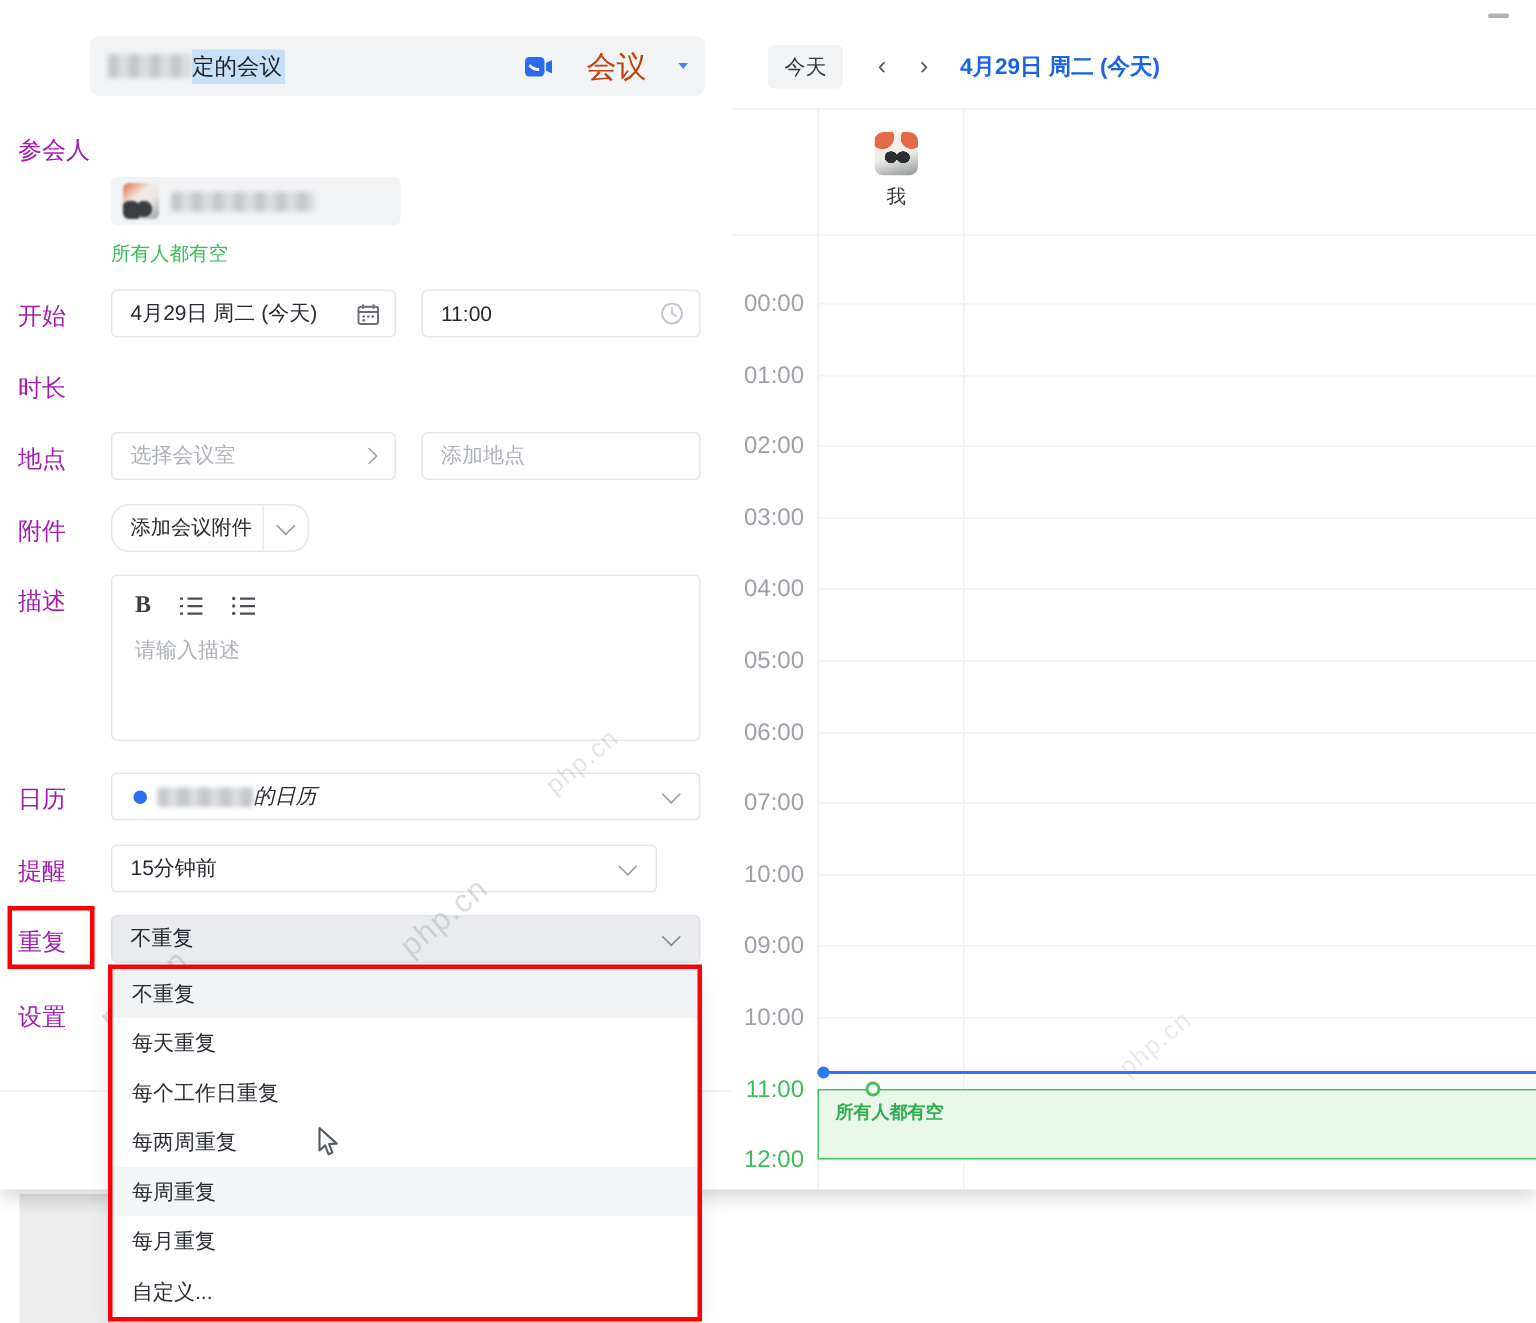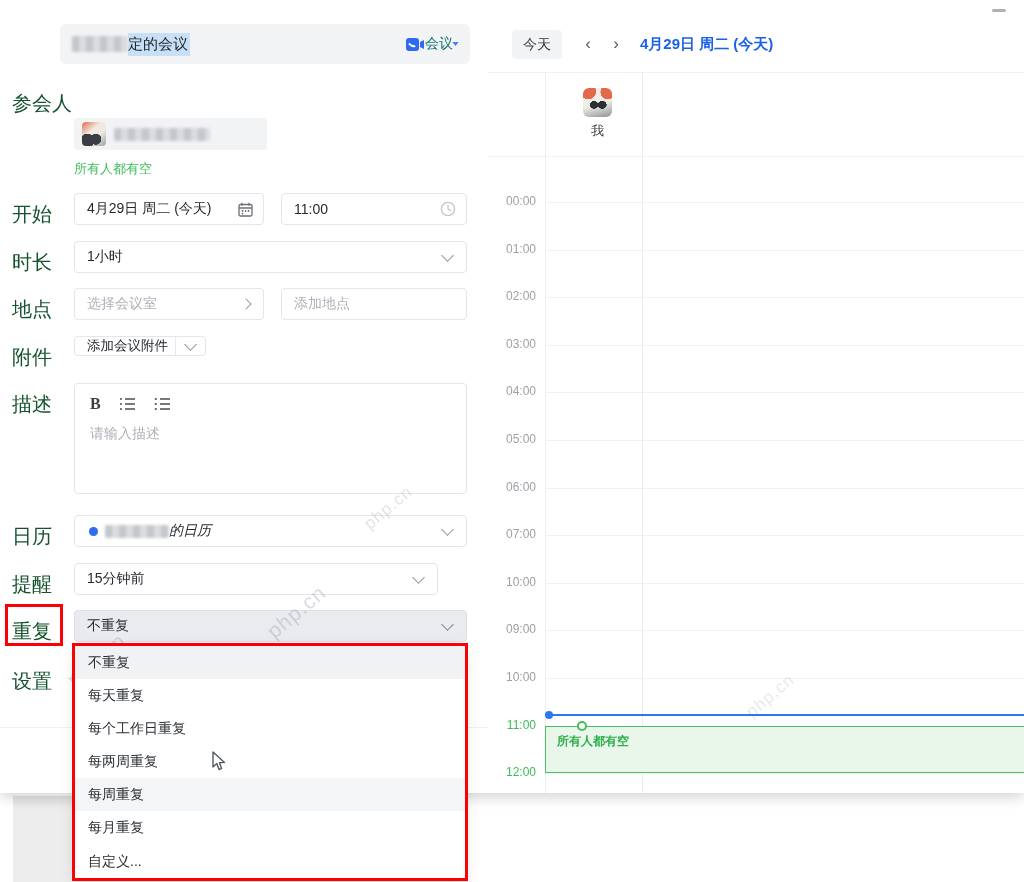--- a/index.html
+++ b/index.html
@@ -7,36 +7,36 @@
   body { font-family:"Liberation Sans","DejaVu Sans",sans-serif; color:#262a30; }
   #canvas { position:relative; width:1024px; height:882px; overflow:hidden; background:#fff; }
 
   .abs { position:absolute; }
 
   
   .dialog { position:absolute; left:0; top:0; width:1024px; height:793px; background:#fff;
             box-shadow:0 5px 12px rgba(0,0,0,.16); }
 
   
-  .field-label { position:absolute; left:12px; font-size:20px; color:#14532d; }
+  .field-label { position:absolute; left:12px; font-size:16px; color:#a21caf; }
   .box { position:absolute; border:1px solid #e3e5e8; border-radius:4px; background:#fff;
          font-size:14px; display:flex; align-items:center; }
   .box .pad { padding-left:12px; }
   .ph { color:#adb1b8; }
   .chev { width:9px; height:9px; border-right:1.5px solid #8f949c; border-bottom:1.5px solid #8f949c;
           transform:rotate(45deg); margin-top:-4px; }
   .chev-right { width:8px; height:8px; border-right:1.5px solid #9aa0a8; border-top:1.5px solid #9aa0a8;
           transform:rotate(45deg); }
 
   .title-bar { position:absolute; left:60px; top:24px; width:410px; height:40px; background:#f2f3f5;
                border-radius:6px; display:flex; align-items:center; padding:0 12px; }
   .mosaic { background:repeating-linear-gradient(90deg,#c3c7cb 0 7px,#dadcdf 7px 14px);
             filter:blur(1.6px); border-radius:2px; }
   .title-sel { background:#c8dff8; font-size:15px; color:#1d2127; padding:2px 2px 2px 0; }
-  .meeting-type { margin-left:auto; display:flex; align-items:center; gap:0; color:#0f766e; font-size:14px; }
+  .meeting-type { margin-left:auto; display:flex; align-items:center; gap:22px; color:#c2410c; font-size:20px; }
   .vt { width:0; height:0; border-left:5px solid #4d7ef2; border-top:4px solid transparent; border-bottom:4px solid transparent; transform:rotate(90deg); }
 
   .chip { position:absolute; left:74px; top:118px; width:193px; height:32px; background:#f2f3f5;
           border-radius:4px; display:flex; align-items:center; padding:0 8px; gap:8px; }
   .avatar-sm { width:24px; height:24px; border-radius:4px; overflow:hidden;
        background:
          radial-gradient(circle at 22% 78%, #3a3d42 0 26%, transparent 27%),
          radial-gradient(circle at 58% 72%, #3a3d42 0 24%, transparent 25%),
          linear-gradient(140deg,#e2694a 0%,#f0ebe2 38%,#ece8e0 62%,#9aa0a6 100%);
        filter:blur(.6px); }
@@ -69,21 +69,21 @@
                border-radius:4px; font-size:14px; color:#33373d; display:flex; align-items:center; justify-content:center; }
   .nav-arrow { position:absolute; top:34px; width:20px; height:20px; color:#565b63; font-size:17px;
                display:flex; align-items:center; justify-content:center; }
   .date-title { position:absolute; left:640px; top:35px; font-size:15px; font-weight:bold; color:#1b62e8; }
   .scroll-dash { position:absolute; left:992px; top:9px; width:14px; height:3px; border-radius:2px; background:#aeb1b6; }
 
   .hdr-divider { position:absolute; left:488px; top:72px; width:536px; height:1px; background:#f0f1f3; }
   .grid-topline { position:absolute; left:488px; top:156px; width:536px; height:1px; background:#f0f1f3; }
   .vline { position:absolute; top:72px; width:1px; height:721px; background:#ebedef; }
   .hgrid { position:absolute; left:545px; width:479px; height:1px; background:#f1f2f4; }
-  .hour-label { position:absolute; left:492px; width:44px; text-align:right; font-size:12px; color:#9da1a7; }
+  .hour-label { position:absolute; left:492px; width:44px; text-align:right; font-size:16px; color:#9da1a7; }
   .hour-label.green { color:#3bbd57; }
 
   .avatar-lg { position:absolute; left:583px; top:88px; width:29px; height:29px; border-radius:6px; overflow:hidden;
        background:
          radial-gradient(circle at 18% 12%, #e2694a 0 22%, transparent 23%),
          radial-gradient(circle at 85% 14%, #e2694a 0 20%, transparent 21%),
          radial-gradient(ellipse at 38% 58%, #2b2e33 0 16%, transparent 17%),
          radial-gradient(ellipse at 66% 58%, #2b2e33 0 16%, transparent 17%),
          linear-gradient(165deg,#f4f1ea 0%,#efece5 55%,#8d9298 100%);
        filter:blur(.4px); }
@@ -155,36 +155,32 @@
       <span class="pad">11:00</span>
       <span style="margin-left:auto; margin-right:10px;">
         <svg width="16" height="16" viewBox="0 0 16 16">
           <circle cx="8" cy="8" r="6.6" fill="none" stroke="#c2c6cc" stroke-width="1.3"></circle>
           <path d="M8 4.5 V8 L10.6 9.6" fill="none" stroke="#c2c6cc" stroke-width="1.3" stroke-linecap="round"></path>
         </svg>
       </span>
     </div>
 
     <div class="field-label" style="top:249px;">时长</div>
-    <div class="box" style="left:74px; top:241px; width:393px; height:32px;">
-      <span class="pad">1小时</span>
-      <span class="chev" style="margin-left:auto; margin-right:14px;"></span>
-    </div>
 
     <div class="field-label" style="top:296px;">地点</div>
     <div class="box" style="left:281px; top:288px; width:186px; height:32px;">
       <span class="pad ph">添加地点</span>
     </div>
     <div class="box" style="left:74px; top:288px; width:190px; height:32px;">
       <span class="pad ph">选择会议室</span>
       <span class="chev-right" style="margin-left:auto; margin-right:13px;"></span>
     </div>
 
     <div class="field-label" style="top:344px;">附件</div>
-    <div class="box" style="left:74px; top:336px; width:132px; height:20px;">
+    <div class="box" style="left:74px; top:336px; width:132px; height:32px;border-radius:12px;">
       <span class="pad" style="font-size:13.5px;">添加会议附件</span>
       <span style="margin-left:auto;" class="divline-v"></span>
       <span style="width:29px; display:flex; justify-content:center;">
         <span class="chev"></span>
       </span>
     </div>
 
     <div class="field-label" style="top:391px;">描述</div>
     <div class="desc-box">
       <div class="desc-toolbar">

